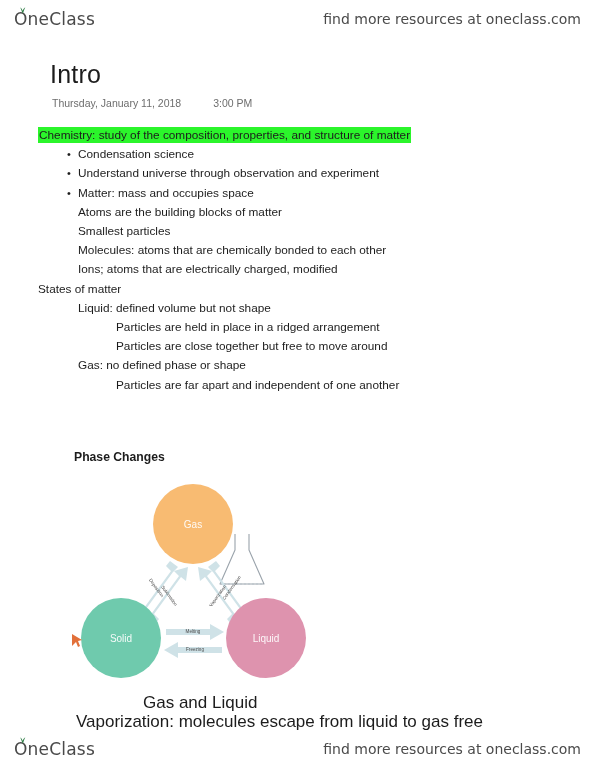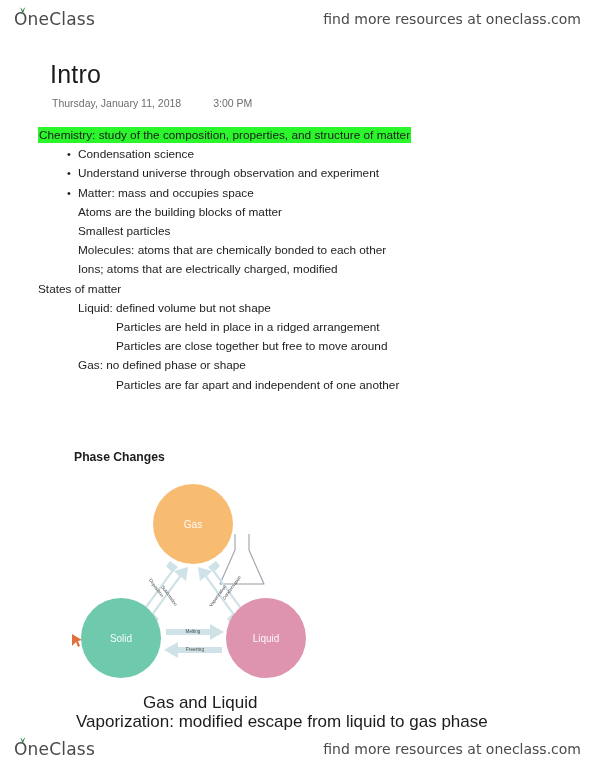--- a/index.html
+++ b/index.html
@@ -266,21 +266,21 @@
       </g>
 
       <g>
         <path d="M34 168 L34 180 L38 176 L40 181 L42 180 L40 175 L44 174 Z" fill="#e2703a"></path>
       </g>
     </svg>
   </div>
 
   <div class="tail-text" id="tail-body">
       <div class="line tail-ind"><span>Gas and Liquid</span></div>
-      <div class="line tail-ind2"><span>Vaporization: modified escape from liquid to gas phase</span></div>
+      <div class="line tail-ind2"><span>Vaporization: molecules escape from liquid to gas free</span></div>
     </div>
 </div>
 
 <div class="wm-bar wm-bottom">
   <div class="logo">
     <svg class="logo-leaf" viewBox="0 0 10 8">
       <path d="M5 7 C4 4.5 3.2 2.2 2.4 0.4 C3.6 1.4 4.6 2.6 5.2 4.2 C5.8 2.4 6.8 1.2 8.2 0.2 C7.2 2.4 6.2 4.6 5.6 7 Z" fill="#2e7d46"></path>
     </svg>
     <span class="logo-text">OneClass</span>
   </div>

